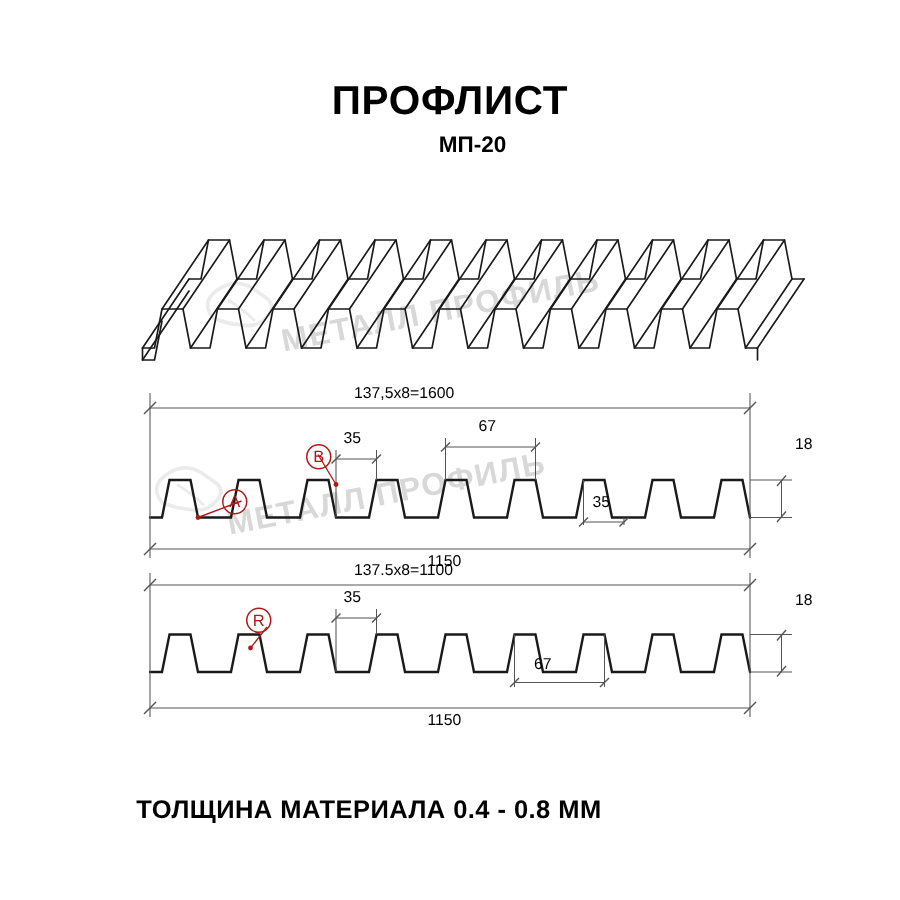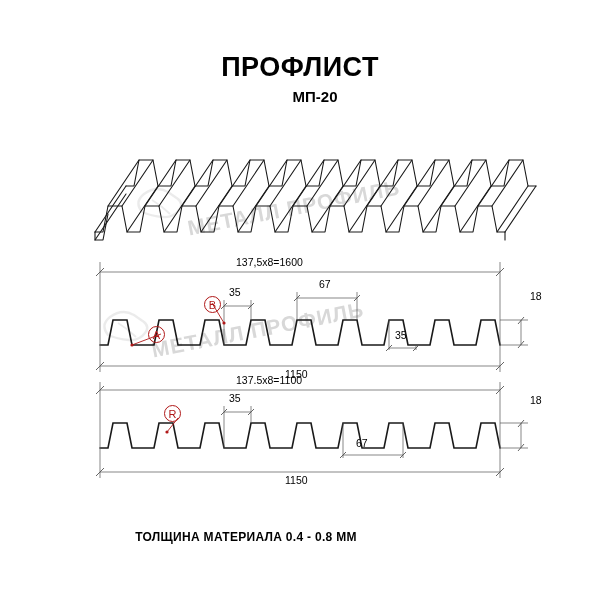--- a/index.html
+++ b/index.html
@@ -40,21 +40,21 @@
     font-size: 15px;
     font-weight: bold;
     padding-left: 15px;
   }
   .footer {
     position: absolute;
     top: 530px;
     left: 0;
     width: 492px;
     text-align: center;
-    font-size: 12px;
+    font-size: 17px;
     font-weight: bold;
     letter-spacing: 0.3px;
   }
   .svg-layer {
     position: absolute;
     top: 0;
     left: 0;
   }
   .wm {
     position: absolute;

